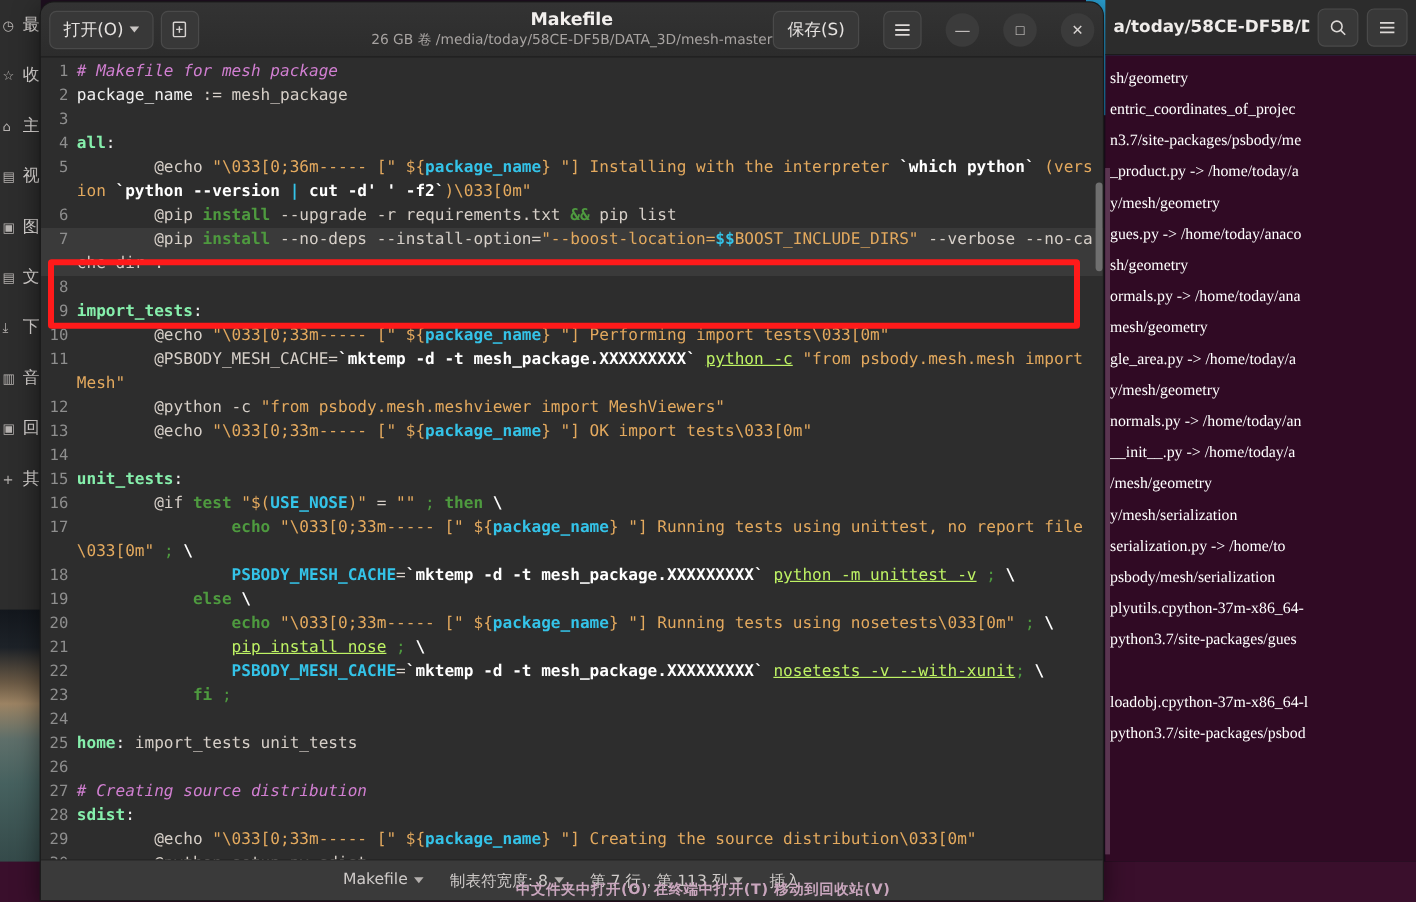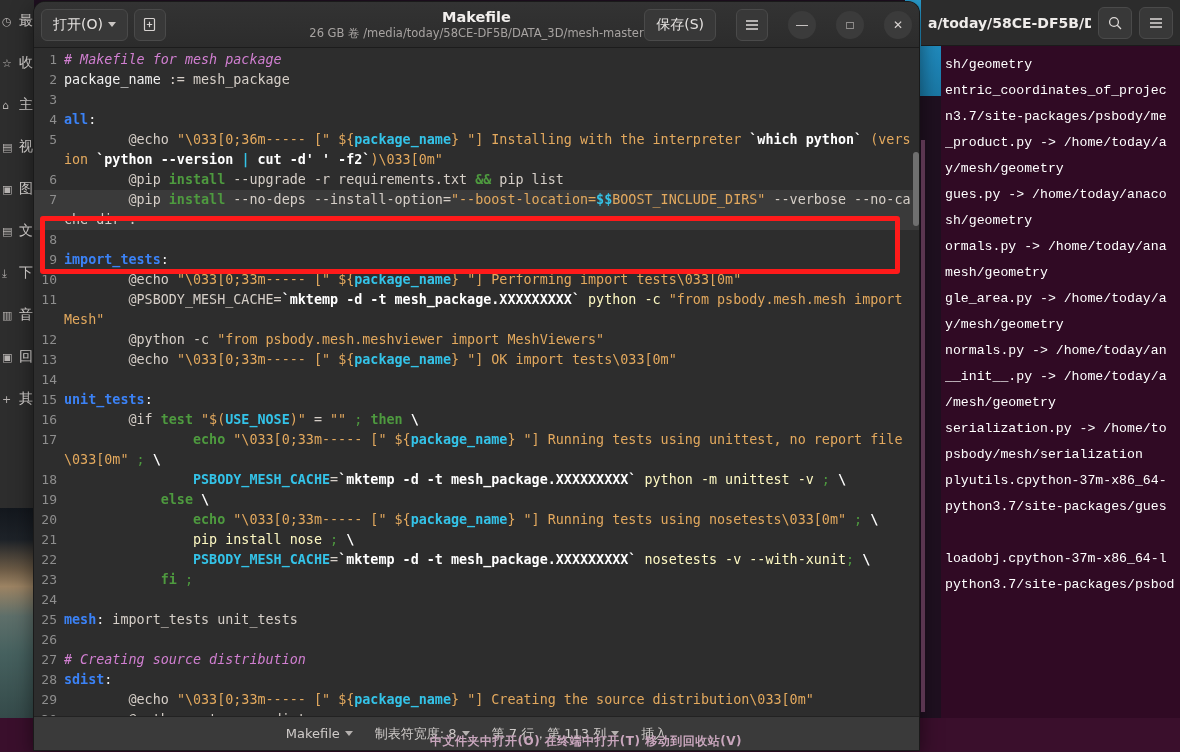--- a/index.html
+++ b/index.html
@@ -90,26 +90,26 @@
     padding-right:6px;
   }
   .ln.cur { background:#3a3a3a; }
   .gutter {
     flex:0 0 30px; text-align:right; padding-right:7px;
     color:#8e8e8e; user-select:none; font-size:13px;
   }
   .code { flex:1 1 auto; white-space:pre-wrap; word-break:break-all; color:#d6cfc8; }
   .cm { color:#d17fd1; font-style:italic; }
   .vr { color:#f0f0f0; }
-  .tg { color:#3b82f6; font-weight:bold; }
+  .tg { color:#86efac; font-weight:bold; }
   .str { color:#e3a95e; }
   .kw { color:#4e9a3f; font-weight:bold; }
   .kw2 { color:#4e9a3f; }
   .var { color:#34c3e8; font-weight:bold; }
-  .pl { color:#fef9c3; }
+  .pl { color:#bef264;text-decoration:underline; }
   .wt { color:#ffffff; font-weight:bold; }
   .bs { color:#ffffff; font-weight:bold; }
   #highlight-box {
     position:absolute; left:6px; top:168px; width:860px; height:58px;
     border:5px solid #ff1a1a; border-radius:3px; pointer-events:none;
   }
   #v-scroll {
     position:absolute; right:0; top:104px; width:6px; height:74px;
     background:#6f6f6f; border-radius:3px;
   }
@@ -135,24 +135,23 @@
   #term-title {
     font-size:14px; font-weight:bold; color:#efecea;
     white-space:nowrap; overflow:hidden; flex:1 1 auto;
   }
   .term-btn {
     flex:0 0 auto; width:34px;height:32px;background:#383838;border:1px solid #4a4a4a;
     border-radius:6px; display:flex;align-items:center;justify-content:center;cursor:pointer;
   }
   #term-body {
     flex:1 1 auto; background:#300a24; overflow:hidden;
-    font-family:Liberation Mono, monospace;
+    font-family:Liberation Serif, serif;
     font-size:13.2px; line-height:26px; color:#ffffff;
     padding:6px 0 0 2px;
-    margin-left:20px;
   }
   .tline { white-space:nowrap; overflow:hidden; padding-left:2px; }
   #term-scroll {
     position:absolute; left:921px; top:140px; width:4px; height:572px; background:#5a3550;
   }
   #bottom-text {
     position:absolute; left:430px; top:733px; font-size:12px; color:#c9a6bd;
     font-family:"DejaVu Sans","Liberation Sans",sans-serif; letter-spacing:.5px;
     white-space:nowrap;
     font-weight:bold;
@@ -337,21 +336,21 @@
         <div class="ln">
           <span class="gutter">23</span>
           <span class="code">            <span class="kw">fi</span> <span class="kw2">;</span></span>
         </div>
         <div class="ln">
           <span class="gutter">24</span>
           <span class="code"></span>
         </div>
         <div class="ln">
           <span class="gutter">25</span>
-          <span class="code"><span class="tg">mesh</span><span class="vr">:</span> import_tests unit_tests</span>
+          <span class="code"><span class="tg">home</span><span class="vr">:</span> import_tests unit_tests</span>
         </div>
         <div class="ln">
           <span class="gutter">26</span>
           <span class="code"></span>
         </div>
         <div class="ln">
           <span class="gutter">27</span>
           <span class="code"><span class="cm"># Creating source distribution</span></span>
         </div>
         <div class="ln">
@@ -413,20 +412,21 @@
       <div class="tline">y/mesh/geometry</div>
       <div class="tline">gues.py -&gt; /home/today/anaco</div>
       <div class="tline">sh/geometry</div>
       <div class="tline">ormals.py -&gt; /home/today/ana</div>
       <div class="tline">mesh/geometry</div>
       <div class="tline">gle_area.py -&gt; /home/today/a</div>
       <div class="tline">y/mesh/geometry</div>
       <div class="tline">normals.py -&gt; /home/today/an</div>
       <div class="tline">__init__.py -&gt; /home/today/a</div>
       <div class="tline">/mesh/geometry</div>
+      <div class="tline">y/mesh/serialization</div>
       <div class="tline">serialization.py -&gt; /home/to</div>
       <div class="tline">psbody/mesh/serialization</div>
       <div class="tline">plyutils.cpython-37m-x86_64-</div>
       <div class="tline">python3.7/site-packages/gues</div>
       <div class="tline">&nbsp;</div>
       <div class="tline">loadobj.cpython-37m-x86_64-l</div>
       <div class="tline">python3.7/site-packages/psbod</div>
     </div>
 </div>
 <div id="term-scroll"></div>

